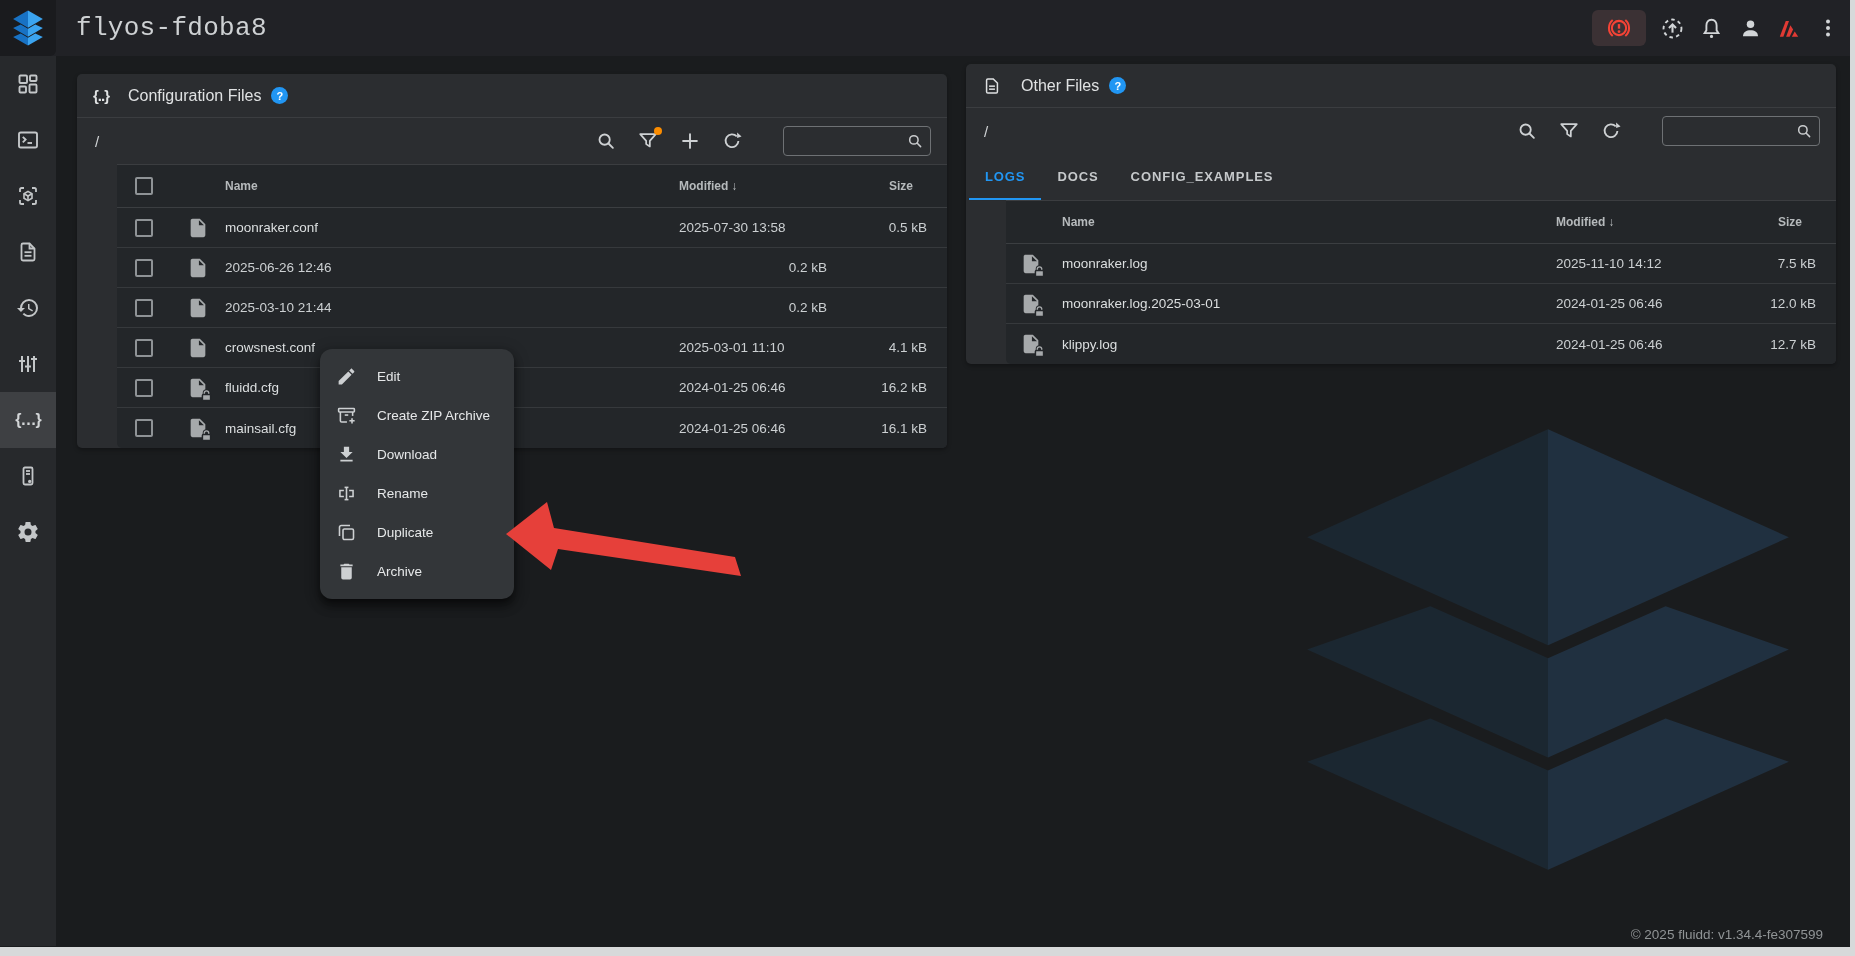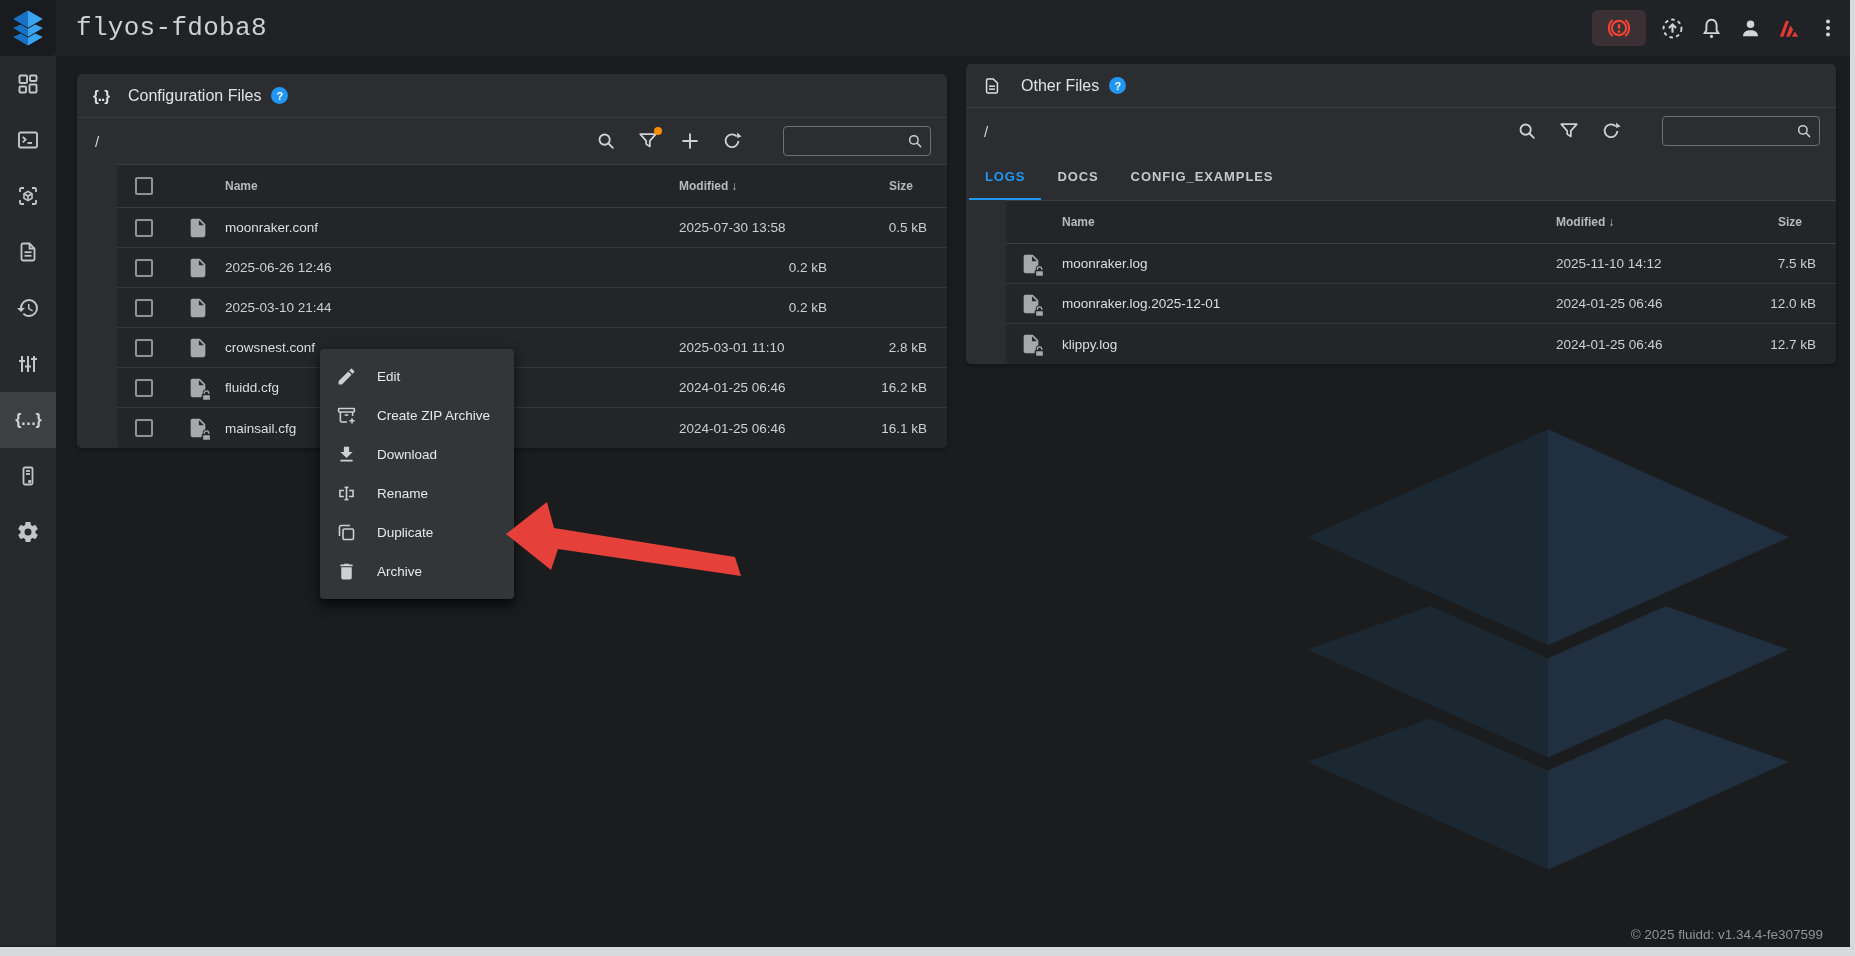--- a/index.html
+++ b/index.html
@@ -57,21 +57,21 @@
   .cell { font-size:13.5px; color:#dcdfe0; }
   .cell.dim { color:#ccd0d2; }
   .cell.num { text-align:right; padding-right:20px; }
   .thead .cell.num { padding-right:34px; }
   .cb { width:18px; height:18px; border:2px solid #8f9396; border-radius:2px; margin-left:18px; cursor:pointer; }
   .ficon { position:relative; width:22px; height:22px; margin-left:14px; color:#a6a9ab; }
   .ficon .lock { position:absolute; right:-4px; bottom:-3px; }
   .sort-arrow { font-size:12px; color:#b6babc; margin-left:3px; }
 
   
-  .ctx-menu { position:absolute; left:320px; top:349px; width:194px; background:#333639; border-radius:4px; padding:8px 0; z-index:10;
+  .ctx-menu { position:absolute; left:320px; top:349px; width:194px; background:#333639; border-radius:12px; padding:8px 0; z-index:10;
               box-shadow:0 5px 5px -3px rgba(0,0,0,.4), 0 8px 10px 1px rgba(0,0,0,.3), 0 3px 14px 2px rgba(0,0,0,.25); }
   .ctx-item { height:39px; display:flex; align-items:center; padding:0 16px; gap:20px; cursor:pointer; }
   .ctx-item .mi { width:21px; height:21px; color:#cdd0d2; flex:none; }
   .ctx-item .lbl { font-size:13.5px; font-weight:500; color:#e6e8e9; }
 
   
   #watermark { position:absolute; left:1268px; top:412px; z-index:0; pointer-events:none; }
   #red-arrow { position:absolute; left:0; top:0; z-index:20; pointer-events:none; }
   .footer { position:absolute; right:32px; bottom:14px; font-size:13.5px; color:#909496; z-index:3; }
   .edge-bottom { position:absolute; left:0; bottom:0; width:100%; height:9px; background:#d7d9da; z-index:30; }
@@ -304,21 +304,21 @@
         <span class="cell dim">2025-03-10 21:44</span>
         <span class="cell dim num">0.2 kB</span>
       </div>
       <div class="lrow frow">
         <span class="cb"></span>
         <span class="ficon"><svg viewBox="0 0 24 24" width="22" height="22" fill="currentColor">
               <path d="M13,9V3.5L18.5,9M6,2C4.89,2 4,2.89 4,4V20A2,2 0 0,0 6,22H18A2,2 0 0,0 20,20V8L14,2H6Z"></path>
             </svg></span>
         <span class="cell">crowsnest.conf</span>
         <span class="cell dim">2025-03-01 11:10</span>
-        <span class="cell dim num">2.8 kB</span>
+        <span class="cell dim num">4.1 kB</span>
       </div>
       <div class="lrow frow">
         <span class="cb"></span>
         <span class="ficon">
           <svg viewBox="0 0 24 24" width="22" height="22" fill="currentColor">
               <path d="M13,9V3.5L18.5,9M6,2C4.89,2 4,2.89 4,4V20A2,2 0 0,0 6,22H18A2,2 0 0,0 20,20V8L14,2H6Z"></path>
             </svg>
           <svg class="lock" viewBox="0 0 14 14" width="13" height="13">
             <path d="M4.6,6 V4.4 A2.4,2.4 0 0 1 9.4,4.4 V6" fill="none" stroke="#232629" stroke-width="3.4"></path>
             <path d="M4.6,6 V4.4 A2.4,2.4 0 0 1 9.4,4.4 V6" fill="none" stroke="currentColor" stroke-width="1.5"></path>
@@ -424,21 +424,21 @@
         <span class="ficon">
           <svg viewBox="0 0 24 24" width="22" height="22" fill="currentColor">
               <path d="M13,9V3.5L18.5,9M6,2C4.89,2 4,2.89 4,4V20A2,2 0 0,0 6,22H18A2,2 0 0,0 20,20V8L14,2H6Z"></path>
             </svg>
           <svg class="lock" viewBox="0 0 14 14" width="13" height="13">
             <path d="M4.6,6 V4.4 A2.4,2.4 0 0 1 9.4,4.4 V6" fill="none" stroke="#232629" stroke-width="3.4"></path>
             <path d="M4.6,6 V4.4 A2.4,2.4 0 0 1 9.4,4.4 V6" fill="none" stroke="currentColor" stroke-width="1.5"></path>
             <rect x="2.6" y="5.8" width="8.8" height="6.6" rx="1.1" fill="currentColor" stroke="#232629" stroke-width="1.6"></rect>
           </svg>
         </span>
-        <span class="cell">moonraker.log.2025-12-01</span>
+        <span class="cell">moonraker.log.2025-03-01</span>
         <span class="cell dim">2024-01-25 06:46</span>
         <span class="cell dim num">12.0 kB</span>
       </div>
       <div class="rrow frow">
         <span class="ficon">
           <svg viewBox="0 0 24 24" width="22" height="22" fill="currentColor">
               <path d="M13,9V3.5L18.5,9M6,2C4.89,2 4,2.89 4,4V20A2,2 0 0,0 6,22H18A2,2 0 0,0 20,20V8L14,2H6Z"></path>
             </svg>
           <svg class="lock" viewBox="0 0 14 14" width="13" height="13">
             <path d="M4.6,6 V4.4 A2.4,2.4 0 0 1 9.4,4.4 V6" fill="none" stroke="#232629" stroke-width="3.4"></path>

